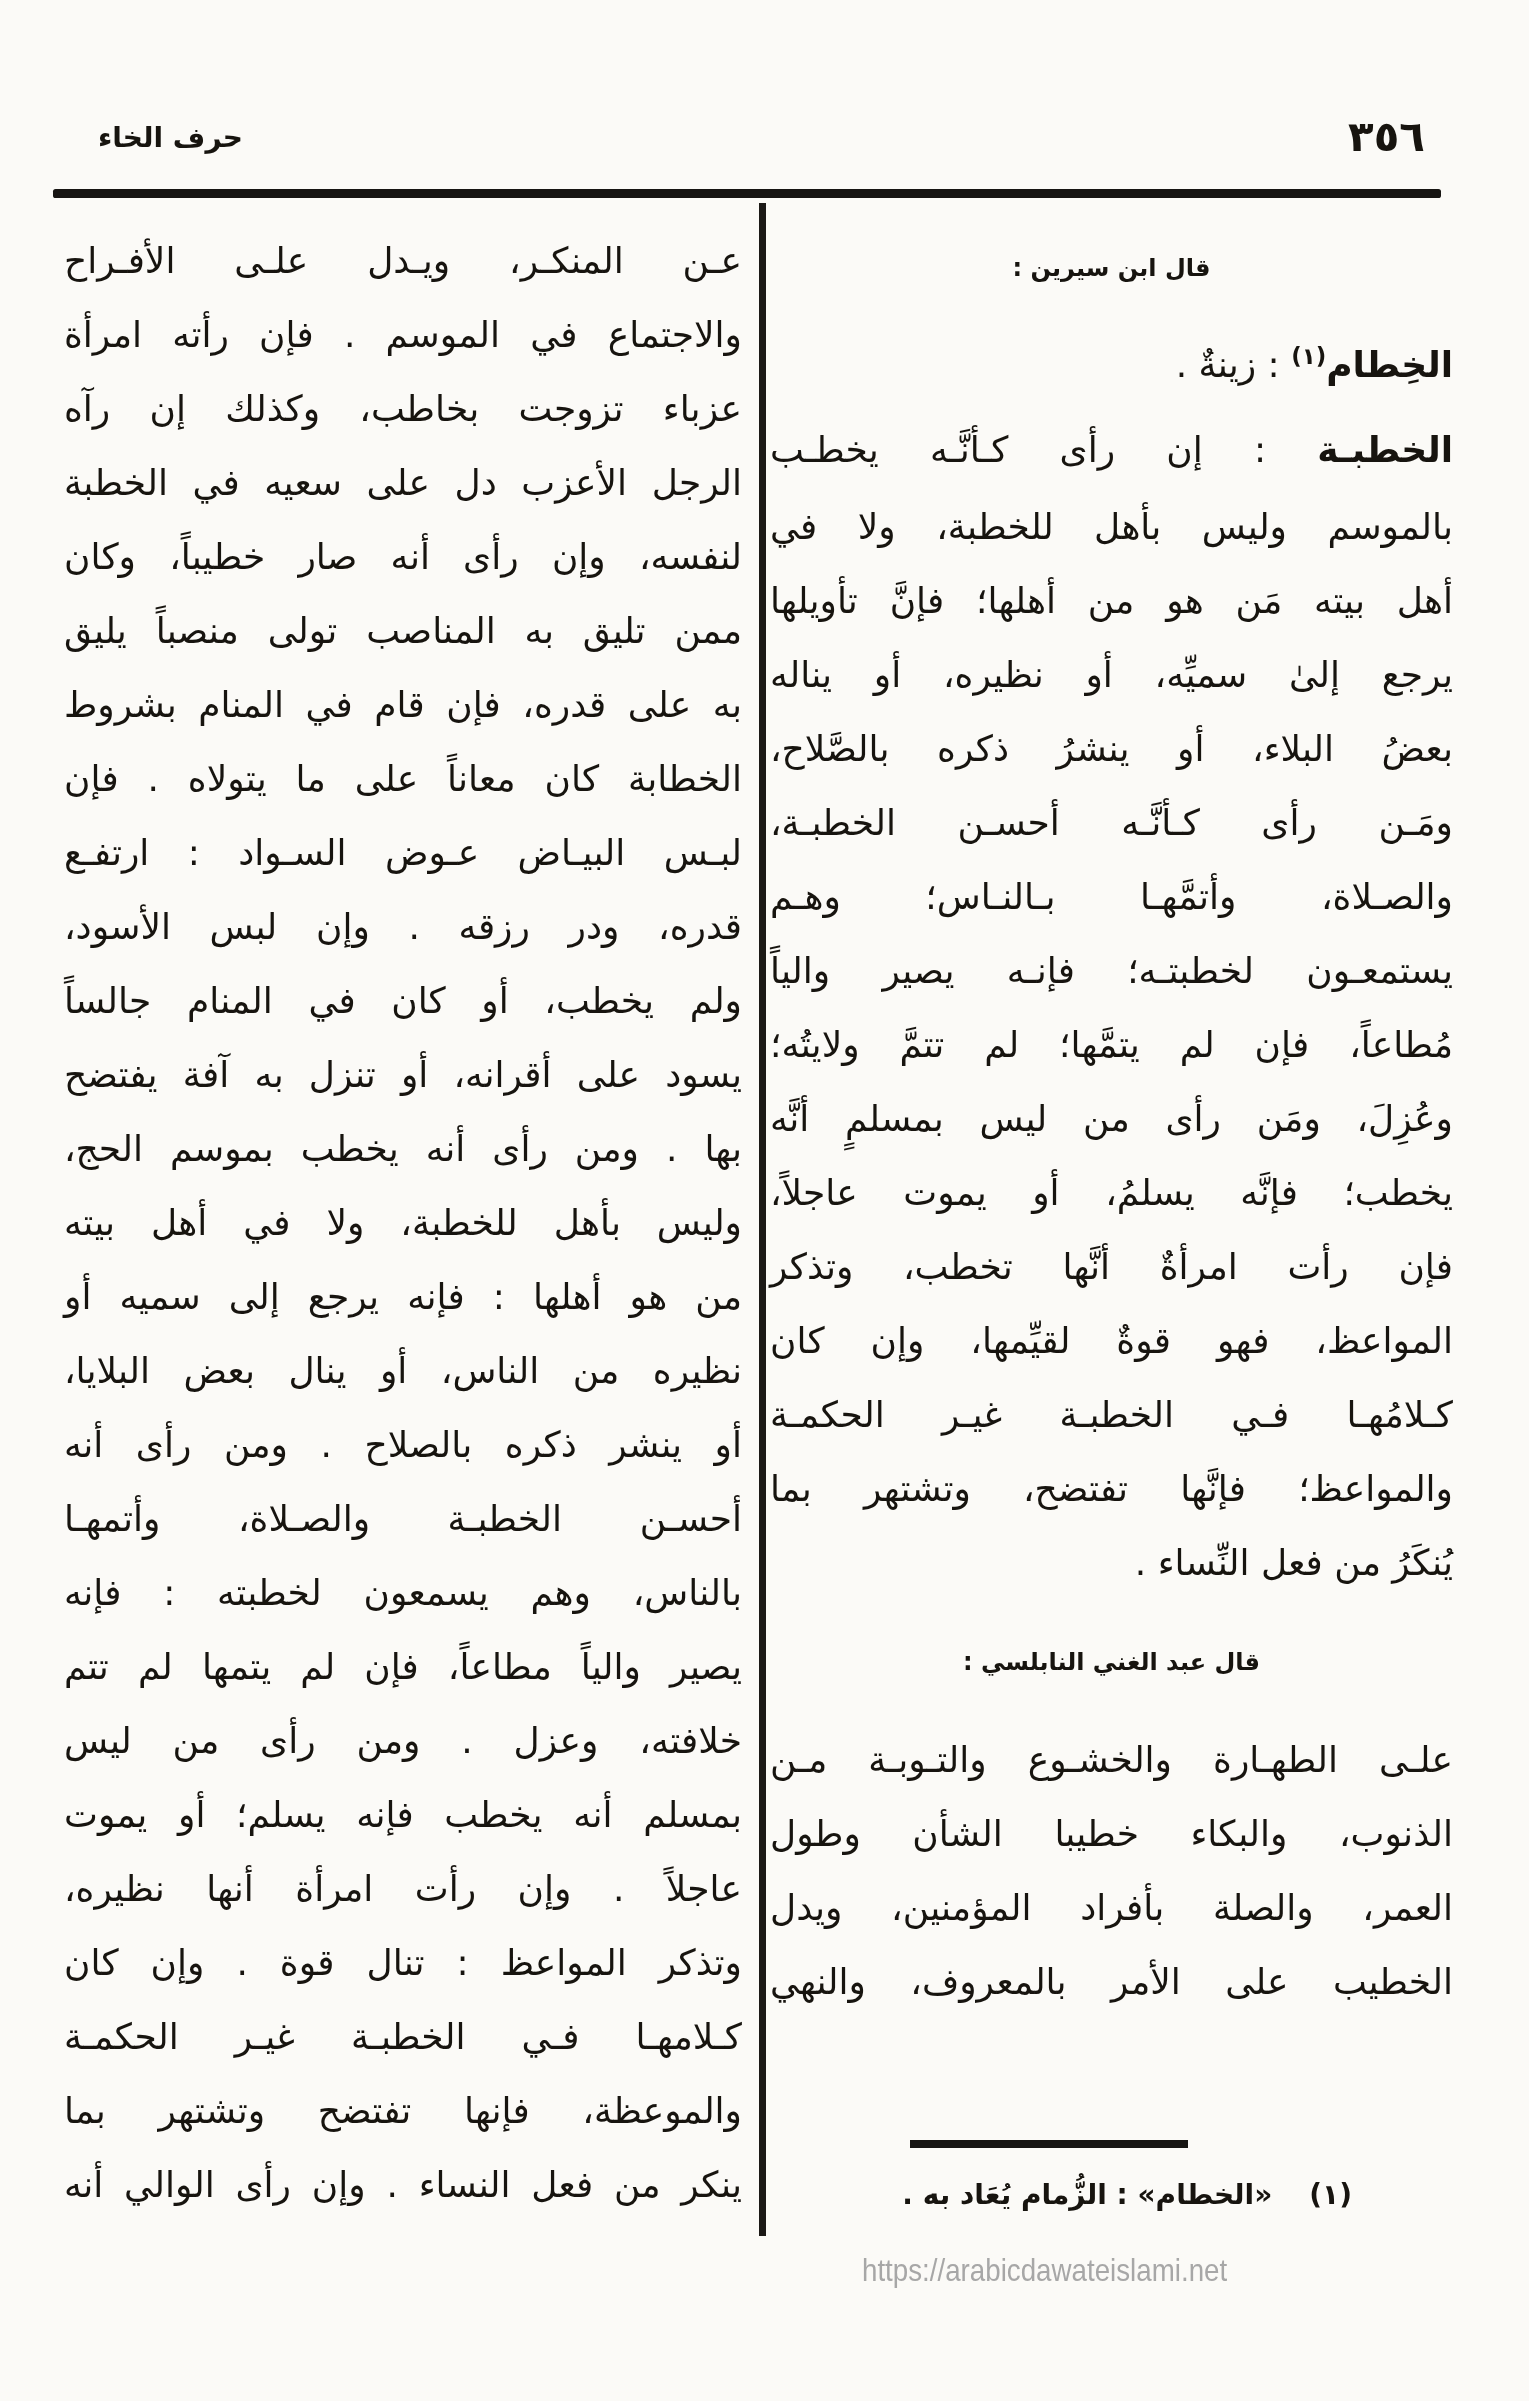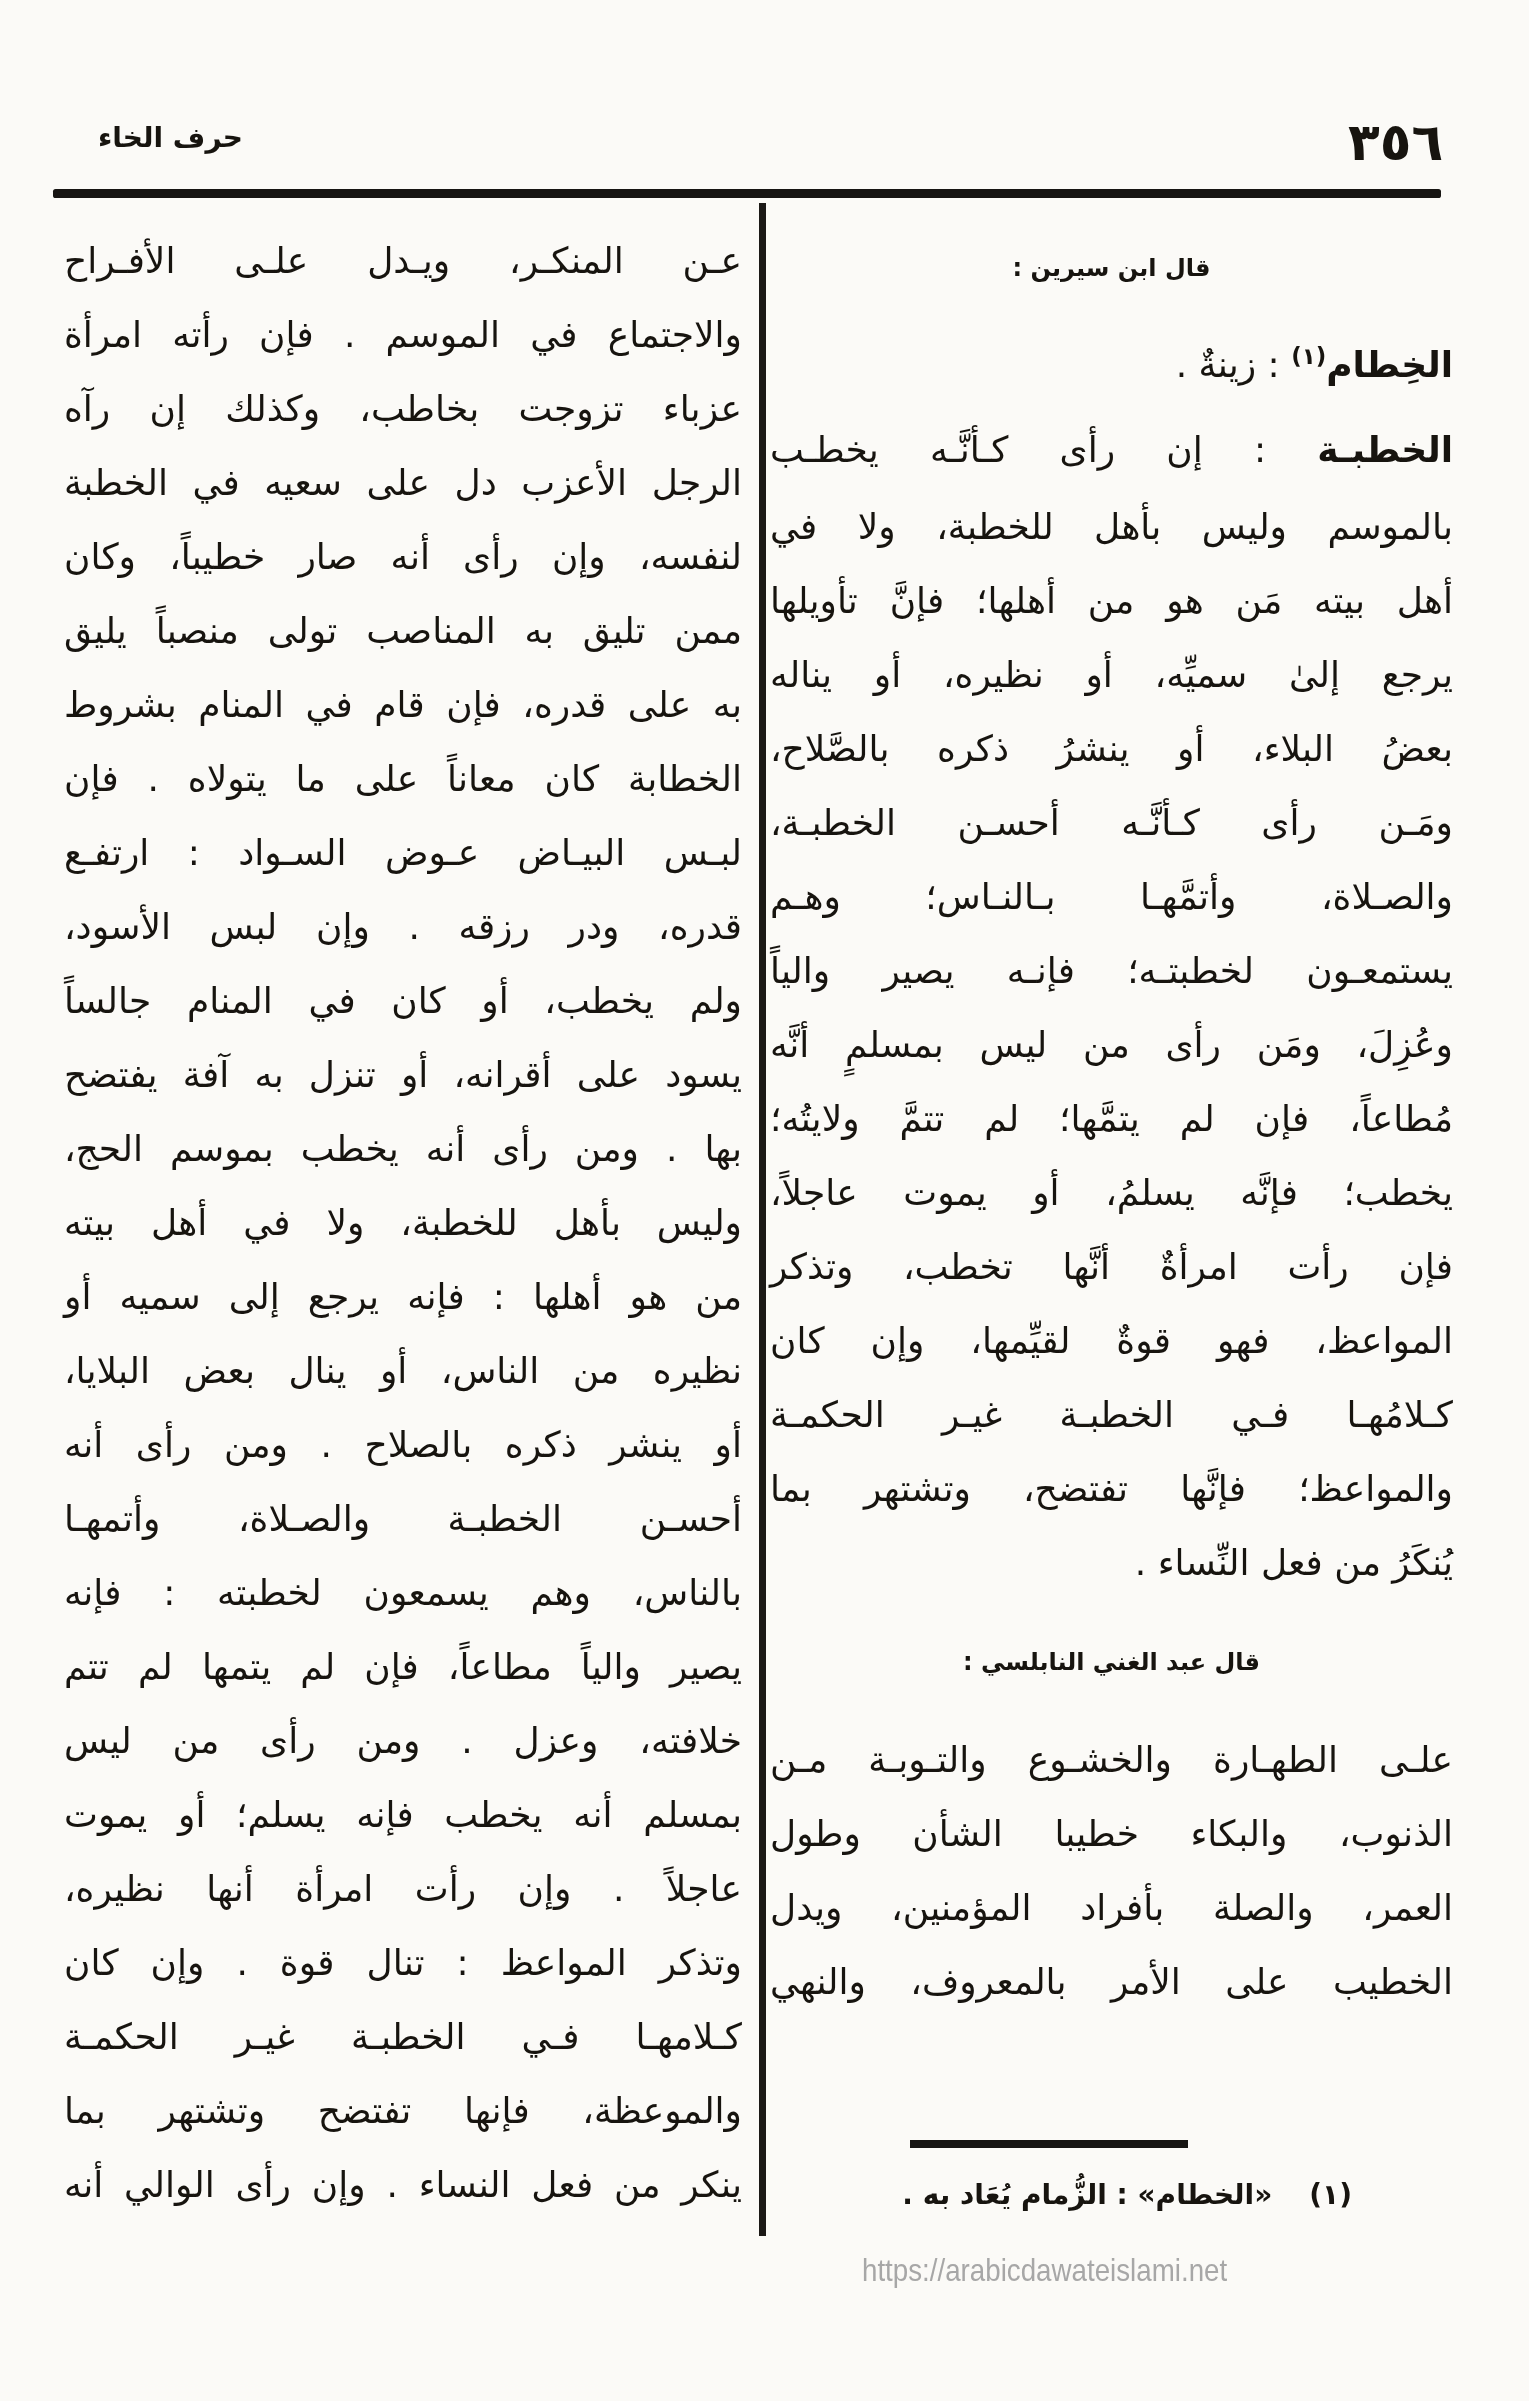--- a/index.html
+++ b/index.html
@@ -13,21 +13,21 @@
     direction:rtl;
     overflow:hidden;
   }
   
   .section-title{
     position:absolute;left:98px;top:121px;
     font-size:28px;font-weight:bold;white-space:nowrap;
   }
   .page-number{
     position:absolute;left:1348px;top:112px;
-    font-size:52px;font-weight:bold;white-space:nowrap;
+    font-size:42px;font-weight:bold;white-space:nowrap;
   }
   .header-rule{
     position:absolute;left:53px;top:189px;
     width:1388px;height:8.8px;background:#171513;border-radius:2.6px;
   }
   .col-divider{
     position:absolute;left:759px;top:203px;
     width:7px;height:2033px;background:#1b1916;
   }
   
@@ -107,23 +107,23 @@
         <div class="bline">يرجع إلىٰ سميِّه، أو نظيره، أو يناله</div>
 
         <div class="bline">بعضُ البلاء، أو ينشرُ ذكره بالصَّلاح،</div>
 
         <div class="bline">ومَـن رأى كـأنَّـه أحسـن الخطبـة،</div>
 
         <div class="bline">والصـلاة، وأتمَّهـا بـالنـاس؛ وهـم</div>
 
         <div class="bline">يستمعـون لخطبتـه؛ فإنـه يصير والياً</div>
 
+        <div class="bline">مُطاعاً، فإن لم يتمَّها؛ لم تتمَّ ولايتُه؛</div>
+
         <div class="bline">وعُزِلَ، ومَن رأى من ليس بمسلمٍ أنَّه</div>
-
-        <div class="bline">مُطاعاً، فإن لم يتمَّها؛ لم تتمَّ ولايتُه؛</div>
 
         <div class="bline">يخطب؛ فإنَّه يسلمُ، أو يموت عاجلاً،</div>
 
         <div class="bline">فإن رأت امرأةٌ أنَّها تخطب، وتذكر</div>
 
         <div class="bline">المواعظ، فهو قوةٌ لقيِّمها، وإن كان</div>
 
         <div class="bline">كـلامُهـا فـي الخطبـة غيـر الحكمـة</div>
 
         <div class="bline">والمواعظ؛ فإنَّها تفتضح، وتشتهر بما</div>

